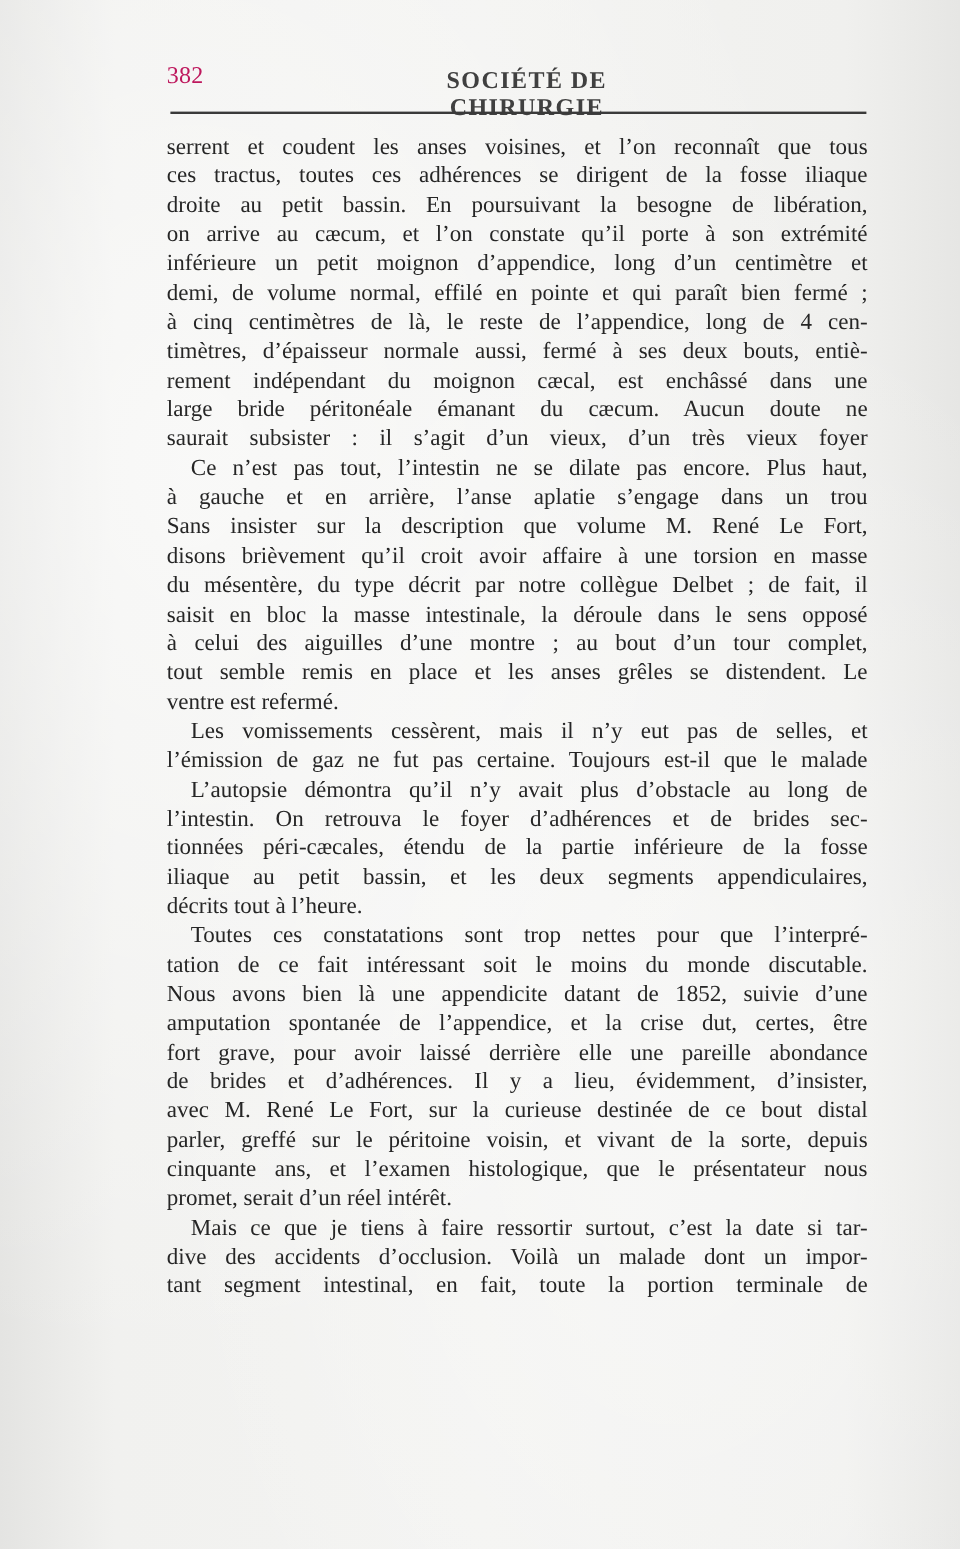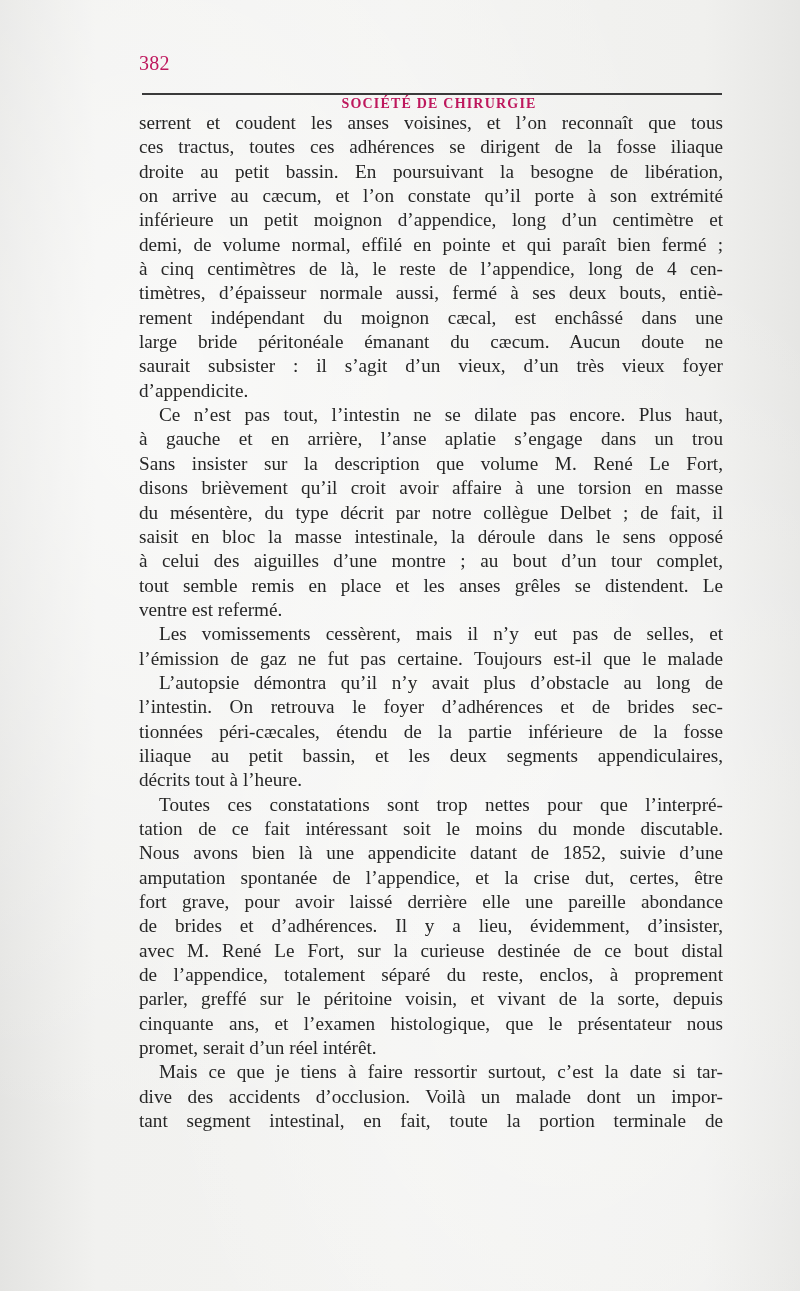--- a/index.html
+++ b/index.html
@@ -41,25 +41,24 @@
       color: #be185d;
       letter-spacing: 0.2px;
     }
     .running-title {
       position: absolute;
       left: 170px;
       top: 4px;
       width: 260px;
       text-align: center;
       font-family: "Liberation Serif", "DejaVu Serif", serif;
-      font-size: 14px;
+      font-size: 20px;
       font-weight: bold;
       letter-spacing: 1.2px;
-      color: #be185d;
-      margin-top: 40px;
+      color: #404040;
     }
     .head-rule {
       position: absolute;
       top: 93px;
       left: 3px;
       width: 580px;
       height: 2px;
       background: #3a3a3a;
     }
     .body-text {
@@ -103,21 +102,20 @@
       <span class="line">ces tractus, toutes ces adhérences se dirigent de la fosse iliaque</span>
       <span class="line">droite au petit bassin. En poursuivant la besogne de libération,</span>
       <span class="line">on arrive au cæcum, et l’on constate qu’il porte à son extrémité</span>
       <span class="line">inférieure un petit moignon d’appendice, long d’un centimètre et</span>
       <span class="line">demi, de volume normal, effilé en pointe et qui paraît bien fermé ;</span>
       <span class="line">à cinq centimètres de là, le reste de l’appendice, long de 4 cen-</span>
       <span class="line">timètres, d’épaisseur normale aussi, fermé à ses deux bouts, entiè-</span>
       <span class="line">rement indépendant du moignon cæcal, est enchâssé dans une</span>
       <span class="line">large bride péritonéale émanant du cæcum. Aucun doute ne</span>
       <span class="line">saurait subsister : il s’agit d’un vieux, d’un très vieux foyer</span>
-      <span class="line last">d’appendicite.</span>
     </div>
 
     <div>
       <span class="line indent">Ce n’est pas tout, l’intestin ne se dilate pas encore. Plus haut,</span>
       <span class="line">à gauche et en arrière, l’anse aplatie s’engage dans un trou</span>
       <span class="line">Sans insister sur la description que volume M. René Le Fort,</span>
       <span class="line">disons brièvement qu’il croit avoir affaire à une torsion en masse</span>
       <span class="line">du mésentère, du type décrit par notre collègue Delbet ; de fait, il</span>
       <span class="line">saisit en bloc la masse intestinale, la déroule dans le sens opposé</span>
       <span class="line">à celui des aiguilles d’une montre ; au bout d’un tour complet,</span>
@@ -139,21 +137,20 @@
     </div>
 
     <div>
       <span class="line indent">Toutes ces constatations sont trop nettes pour que l’interpré-</span>
       <span class="line">tation de ce fait intéressant soit le moins du monde discutable.</span>
       <span class="line">Nous avons bien là une appendicite datant de 1852, suivie d’une</span>
       <span class="line">amputation spontanée de l’appendice, et la crise dut, certes, être</span>
       <span class="line">fort grave, pour avoir laissé derrière elle une pareille abondance</span>
       <span class="line">de brides et d’adhérences. Il y a lieu, évidemment, d’insister,</span>
       <span class="line">avec M. René Le Fort, sur la curieuse destinée de ce bout distal</span>
-      <span class="line">de l’appendice, totalement séparé du reste, enclos, à proprement</span>
       <span class="line">parler, greffé sur le péritoine voisin, et vivant de la sorte, depuis</span>
       <span class="line">cinquante ans, et l’examen histologique, que le présentateur nous</span>
       <span class="line last">promet, serait d’un réel intérêt.</span>
     </div>
 
     <div>
       <span class="line indent">Mais ce que je tiens à faire ressortir surtout, c’est la date si tar-</span>
       <span class="line">dive des accidents d’occlusion. Voilà un malade dont un impor-</span>
       <span class="line">tant segment intestinal, en fait, toute la portion terminale de</span>
     </div>

